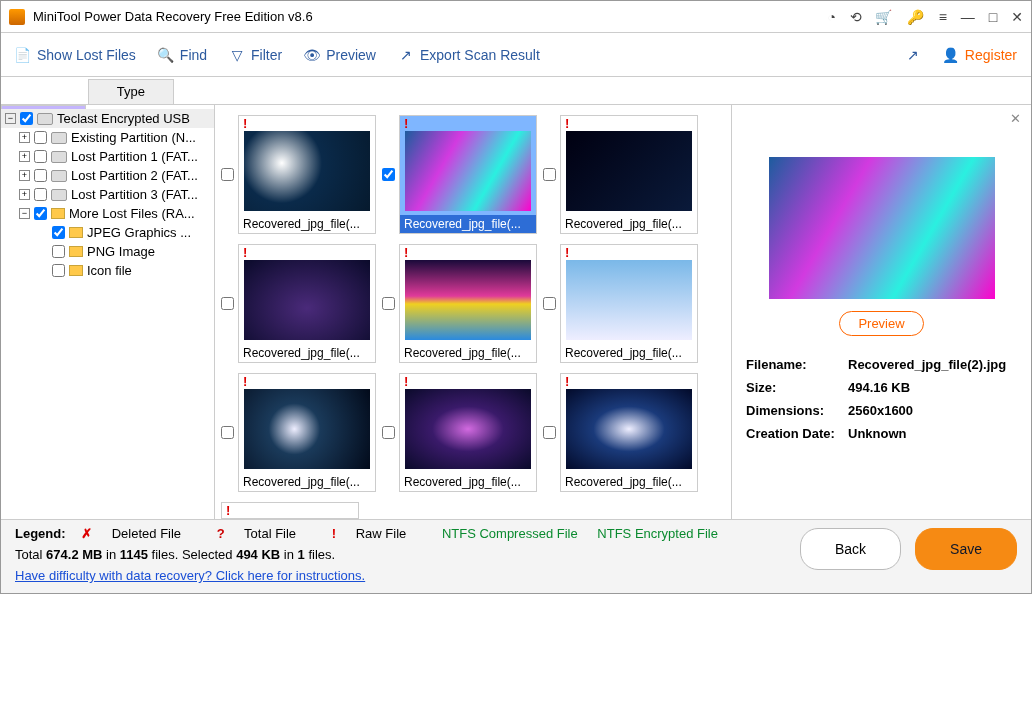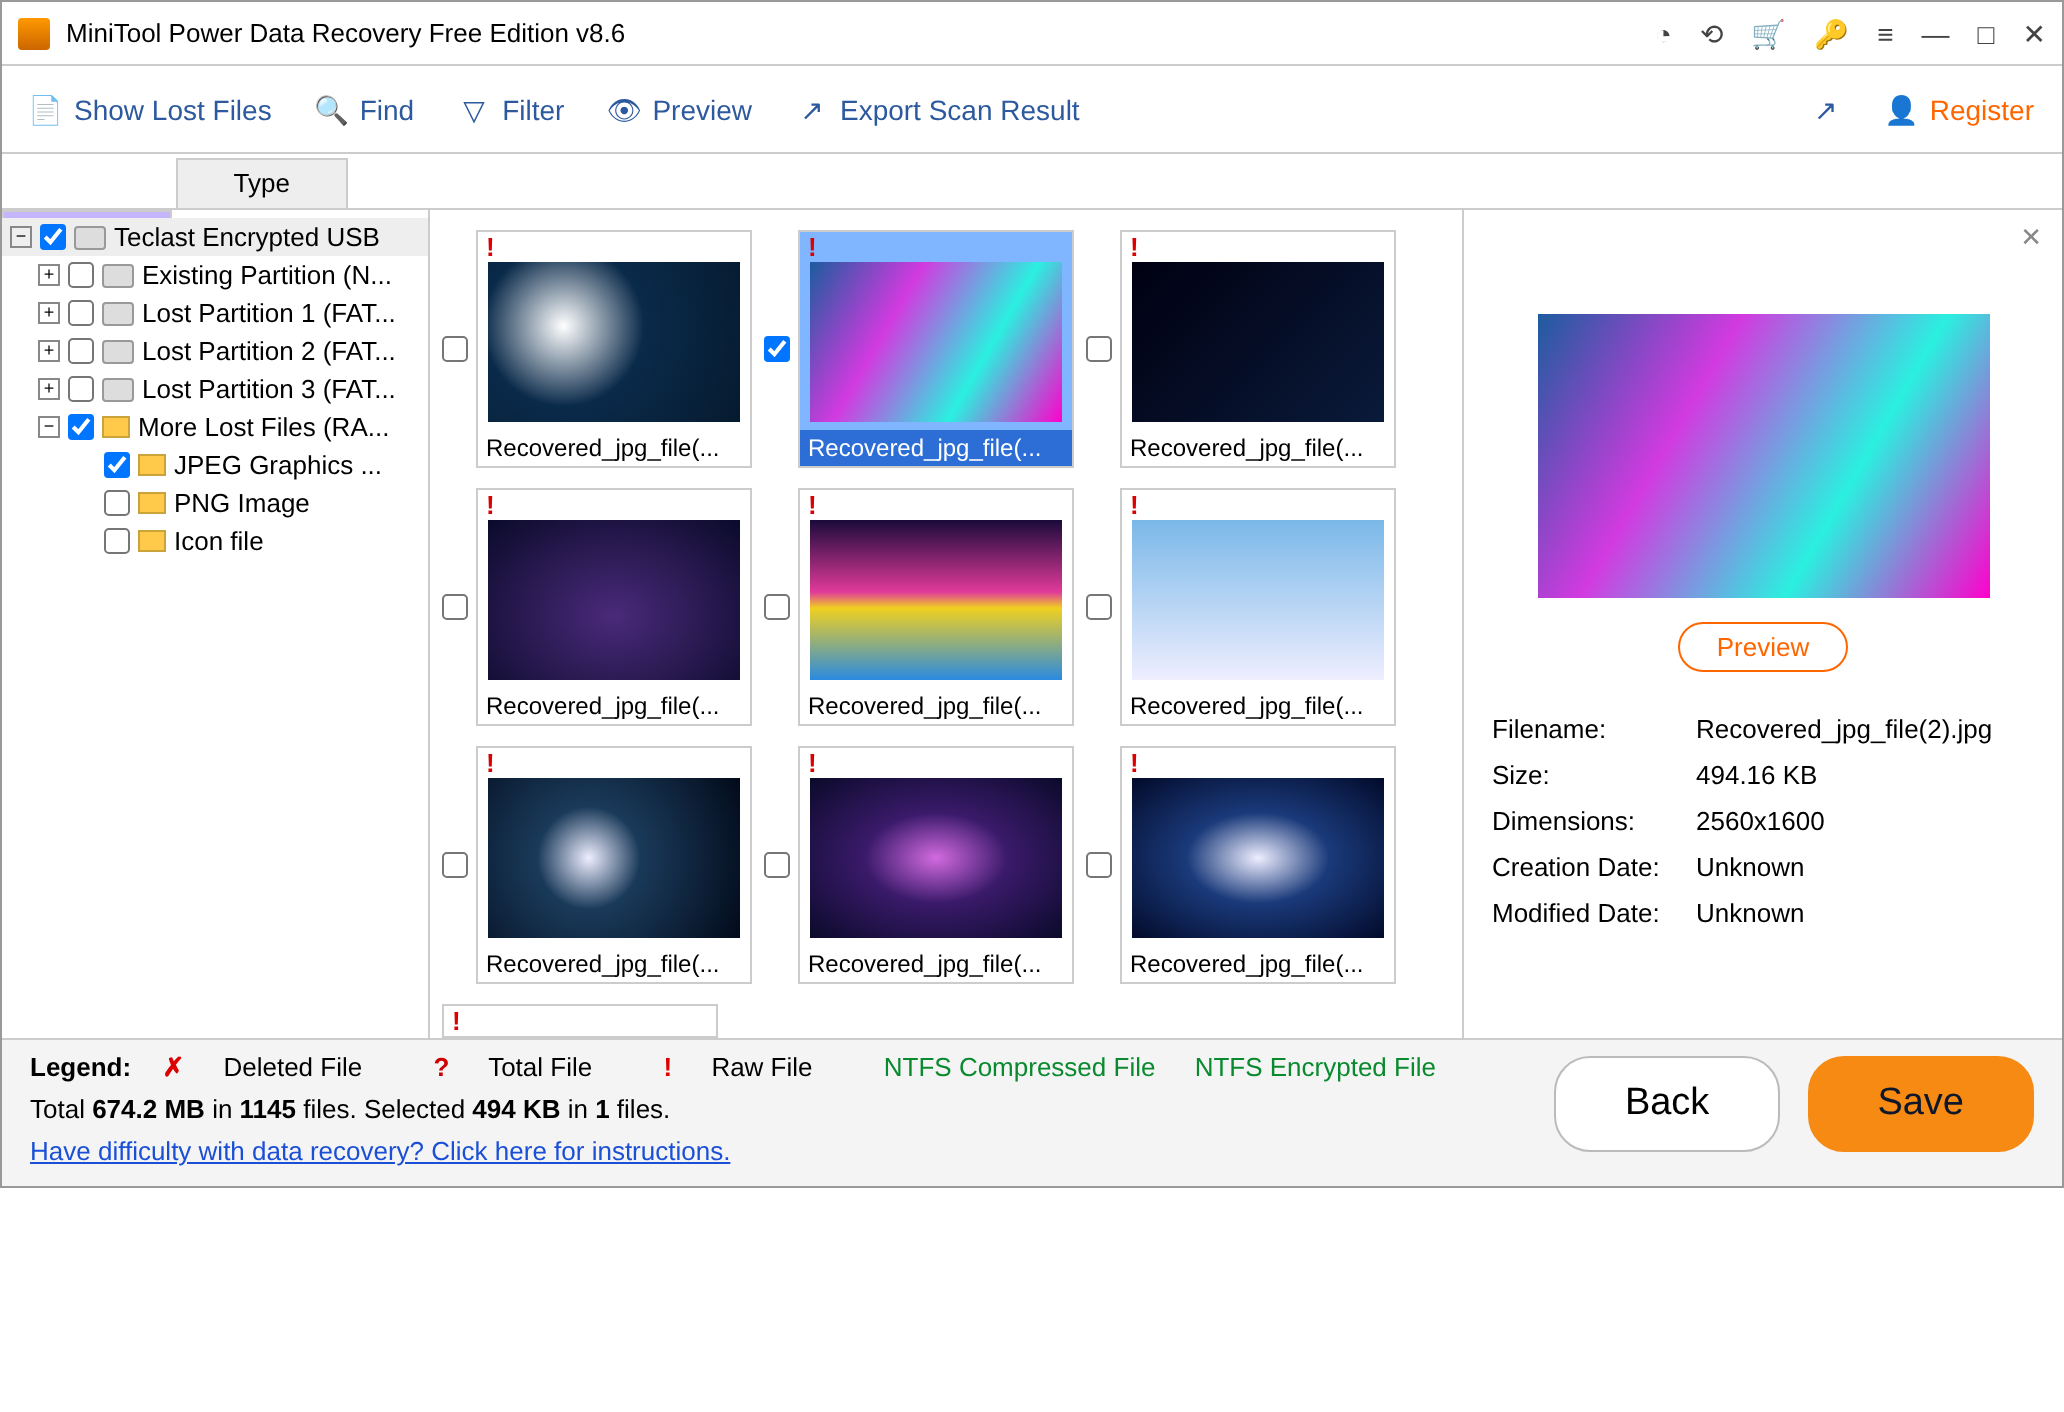--- a/index.html
+++ b/index.html
@@ -38,34 +38,34 @@
 .thumb.sel { background: #7fb6ff; }
 .thumb .mark { color: #d00; font-weight: bold; padding: 0 4px; font-size: 13px; }
 .thumb .img { width: 126px; height: 80px; margin: 0 auto 4px; }
 .thumb .fname { font-size: 12px; padding: 2px 4px; white-space: nowrap; overflow: hidden; text-overflow: ellipsis; }
 .thumb.sel .fname { background:#2d6dd6; color:#fff; }
 .preview { width: 300px; border-left: 1px solid #ccc; padding: 12px; font-size: 13px; position: relative; }
 .preview .close { position: absolute; top: 6px; right: 10px; cursor: pointer; color: #888; }
 .preview .pimg { width: 226px; height: 142px; margin: 40px auto 12px; }
 .preview .pbtn { display: block; margin: 0 auto 16px; border: 1px solid #f60; background: #fff; color: #f60; padding: 4px 18px; border-radius: 14px; cursor: pointer; font-size: 13px; }
 .preview table { font-size: 13px; }
-.preview td { padding: 3px 6px 3px 0; vertical-align: top; }
+.preview td { padding: 3px 6px 3px 0; vertical-align: top; font-weight: bold; }
 .preview td:first-child { width: 100px; }
 .footer { border-top: 1px solid #ccc; padding: 6px 14px 10px; background: #f4f4f4; font-size: 13px; }
 .legend { margin-bottom: 6px; }
 .legend b { margin-right: 12px; }
 .legend span { margin-right: 16px; }
 .lg-red { color: #d00; font-weight: bold; }
 .lg-qm { color: #c00; font-weight: bold; }
 .lg-ex { color: #d00; font-weight: bold; }
 .lg-green { color: #0a8a2f; }
 .stats { margin-bottom: 6px; }
 .helplink { color: #1a4fd6; text-decoration: underline; cursor: pointer; }
 .actions { float: right; margin-top: -40px; display: flex; gap: 14px; }
-.btn { padding: 12px 34px; border-radius: 18px; font-size: 19px; cursor: pointer; border: 1px solid #bbb; background: #fff; }
+.btn { padding: 12px 34px; border-radius: 18px; font-size: 14px; cursor: pointer; border: 1px solid #bbb; background: #fff; }
 .btn.primary { background: #f68a13; color: #0f172a; border-color: #f68a13; }
 
 .g1{background:radial-gradient(circle at 30% 40%,#fff,#0a2a4a 40%,#061a2e);}
 .g2{background:linear-gradient(120deg,#1c5c9e,#d23ae0,#2af0e0,#f0c);}
 .g3{background:linear-gradient(135deg,#001,#0a1a3a),radial-gradient(circle at 60% 30%,#3a8ae0,transparent 40%);}
 .g4{background:radial-gradient(ellipse at 50% 60%,#4a2a7a,#0a0a2a);}
 .g5{background:linear-gradient(#1a0a3a,#e03a9a 45%,#f0d020 55%,#2a8ae0);}
 .g6{background:linear-gradient(#7ab8e8,#eef),radial-gradient(ellipse at 50% 70%,#aaa,transparent 40%);}
 .g7{background:radial-gradient(circle at 40% 50%,#eef,#1a3a5a 30%,#020a1a);}
 .g8{background:radial-gradient(ellipse at 50% 50%,#d26ae0,#3a1a6a 40%,#0a0a2a);}
@@ -288,24 +288,20 @@
                 <td>494.16 KB</td>
               </tr>
           <tr>
                 <td>Dimensions:</td>
                 <td>2560x1600</td>
               </tr>
           <tr>
                 <td>Creation Date:</td>
                 <td>Unknown</td>
               </tr>
-          <tr>
-                <td>Modified Date:</td>
-                <td>Unknown</td>
-              </tr>
         </tbody>
           </table>
       </div>
     </div>
   </div>
 
   <div class="footer">
     <div class="legend">
       <b>Legend:</b>
       <span><span class="lg-red">✗</span> <span>Deleted File</span></span>

